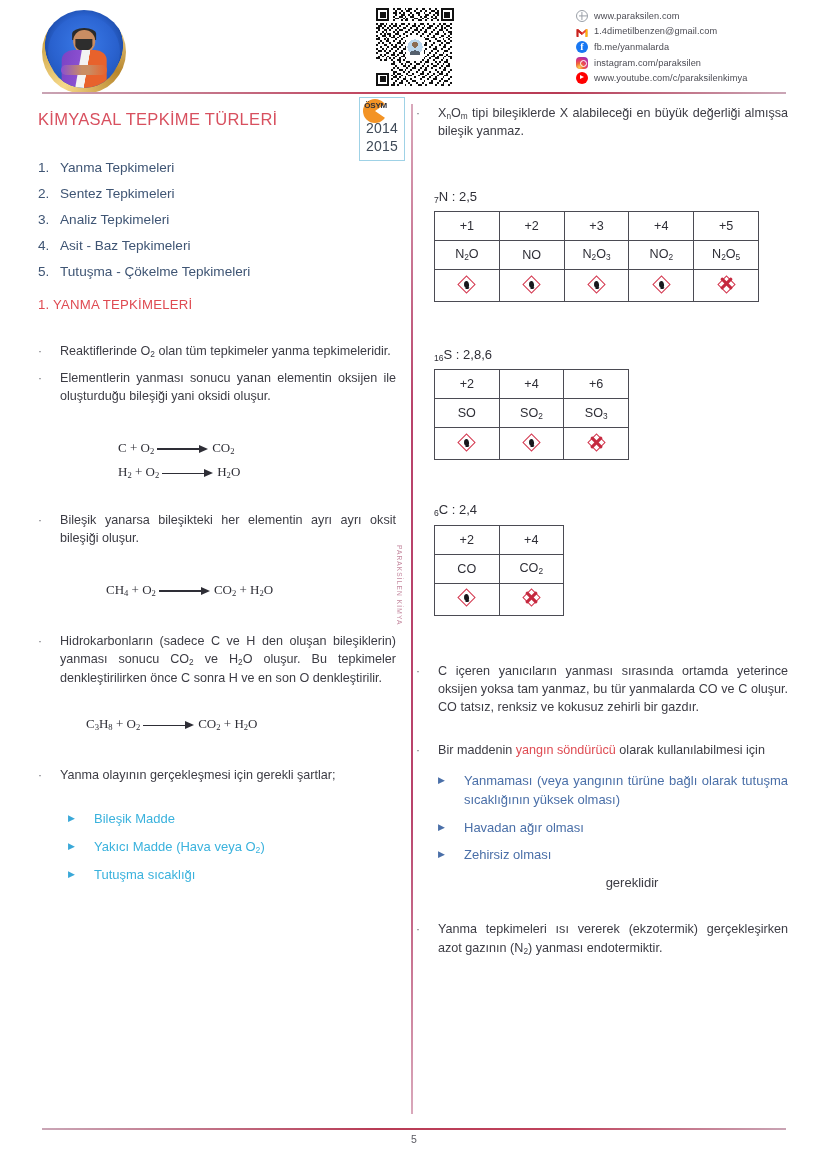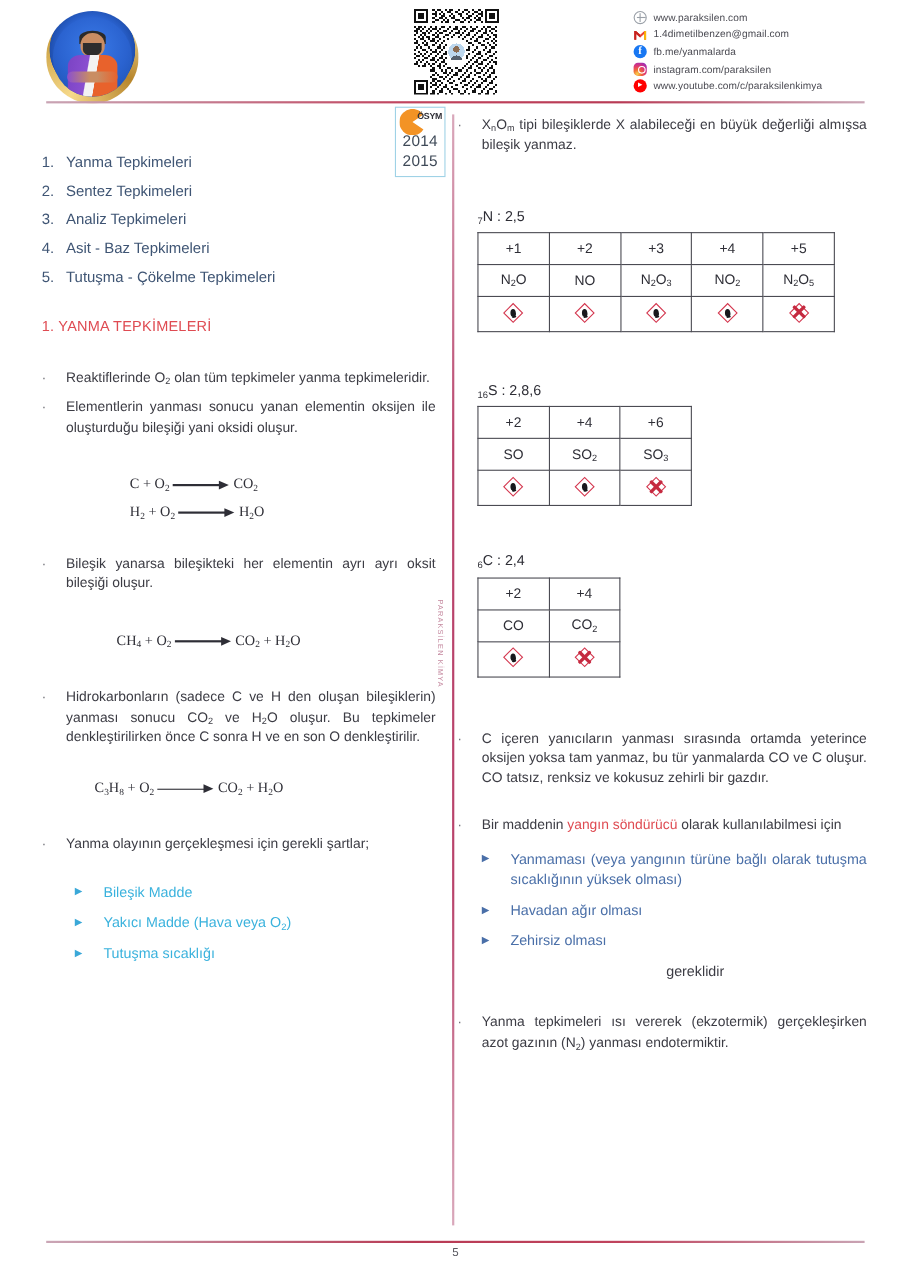--- a/index.html
+++ b/index.html
@@ -138,21 +138,21 @@
   .osym{
     position:absolute;left:359px;top:97px;width:46px;height:64px;
     border:1.3px solid #9fd2e6;background:#fff;box-sizing:border-box;
   }
   .osym .pac{
     position:absolute;left:3px;top:1px;width:24px;height:24px;border-radius:50%;
     background:#f39325;
     clip-path:polygon(50% 50%, 100% 16%, 100% 0, 0 0, 0 100%, 100% 100%, 100% 84%);
   }
   .osym .lbl{
-    position:absolute;right:2px;top:3px;font-size:8px;font-weight:bold;color:#2f2f37;
+    position:absolute;right:17px;top:3px;font-size:8px;font-weight:bold;color:#2f2f37;
     letter-spacing:-0.2px;
   }
   .osym .yr{
     position:absolute;left:0;width:100%;text-align:center;font-size:14px;color:#3f4a58;
     letter-spacing:0.2px;
   }
   .osym .y1{top:22px;}
   .osym .y2{top:40px;}
 
   
@@ -655,20 +655,21 @@
 
   <div class="osym">
     <div class="pac"></div>
     <div class="lbl">ÖSYM</div>
     <div class="yr y1">2014</div>
     <div class="yr y2">2015</div>
   </div>
 
   <div class="col-left">
 
+    <h1 class="title">KİMYASAL TEPKİME TÜRLERİ</h1>
 
     <ol class="numlist" style="margin-top:31px;">
       <li>
         <span class="num">1.</span>
         <span>Yanma Tepkimeleri</span>
       </li>
       <li>
         <span class="num">2.</span>
         <span>Sentez Tepkimeleri</span>
       </li>
@@ -679,21 +680,21 @@
       <li>
         <span class="num">4.</span>
         <span>Asit - Baz Tepkimeleri</span>
       </li>
       <li>
         <span class="num">5.</span>
         <span>Tutuşma - Çökelme Tepkimeleri</span>
       </li>
     </ol>
 
-    <h2 class="subtitle" style="margin-top:30px;">1. YANMA TEPKİMELERİ</h2>
+    <h2 class="subtitle" style="margin-top:18px;">1. YANMA TEPKİMELERİ</h2>
 
     <div style="height:30px;"></div>
 
     <div class="bullet">
       <div class="dot">·</div>
       <div class="body">Reaktiflerinde O<sub>2</sub> olan tüm tepkimeler yanma tepkimeleridir.</div>
     </div>
 
     <div class="bullet" style="margin-top:5px;">
       <div class="dot">·</div>

